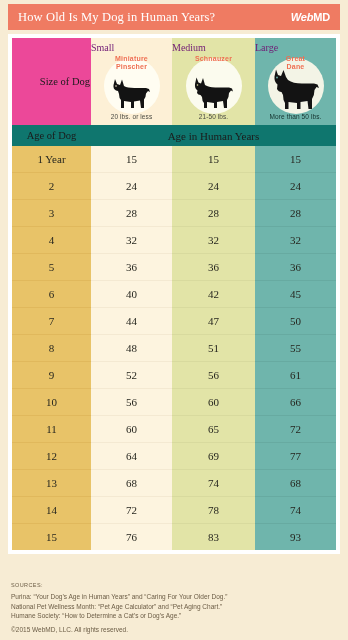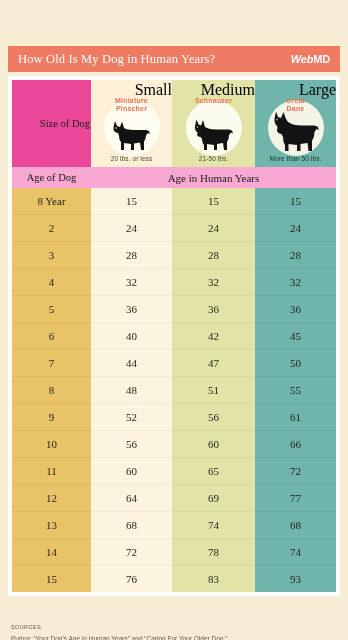--- a/index.html
+++ b/index.html
@@ -2,21 +2,21 @@
 <html><head>
 <meta charset="utf-8">
 <style>
   html,body{margin:0;padding:0;}
   body{
     width:348px;height:640px;overflow:hidden;
     background:#f7ecd4;
     font-family:"Liberation Serif", serif;
     -webkit-font-smoothing:antialiased;
   }
-  .page{position:relative;width:348px;height:516px;box-sizing:border-box;margin-top:42px;}
+  .page{position:relative;width:348px;height:516px;box-sizing:border-box;}
 
   
   .header{
     position:absolute;left:8px;top:4px;width:332px;height:26px;
     background:#ef7b62;
     display:flex;align-items:center;justify-content:space-between;
     padding:0 10px;box-sizing:border-box;
   }
   .header-title{
     color:#ffffff;font-size:12.5px;letter-spacing:.15px;white-space:nowrap;
@@ -53,43 +53,43 @@
 
   .circle{
     position:absolute;left:50%;top:20px;width:56px;height:56px;
     margin-left:-28px;border-radius:50%;background:#fdfdf7;
   }
   .sz-small .circle{background:#fffdf2;}
   .sz-medium .circle{background:#fbfbee;}
   .sz-large .circle{background:#f3f4e6;}
 
   .sz-title{
-    position:relative;z-index:3;text-align:right;
-    font-size:16px;color:#000000;padding-top:2px;line-height:15px;
+    position:relative;z-index:3;text-align:left;
+    font-size:10px;color:#701a75;padding-top:2px;line-height:15px;
   }
   .sz-breed{
     position:relative;z-index:3;text-align:center;
     font-family:"Liberation Sans",sans-serif;
     font-weight:bold;font-size:7px;line-height:8px;
     color:#ef6f52;letter-spacing:.2px;
   }
   .sz-weight{
     position:absolute;z-index:3;left:0;right:0;bottom:5px;text-align:center;
     font-family:"Liberation Sans",sans-serif;
     font-size:6.5px;color:#4a4a42;letter-spacing:.1px;
   }
   .sz-large .sz-weight{color:#14332f;}
   .dog{
     position:absolute;z-index:2;left:50%;bottom:14px;
     transform:translateX(-50%);
   }
 
   
   .sub td{
-    background:#f9a8d4;color:#1b1b1b;font-size:10.5px;
+    background:#0f766e;color:#1b1b1b;font-size:10.5px;
     text-align:center;height:21px;padding:0;
   }
   .sub .ahy{font-size:11px;}
 
   
   .row td{
     height:26px;padding:0;text-align:center;
     font-size:11px;color:#26261f;
   }
   .d-age{background:#e8c368;}
@@ -177,21 +177,21 @@
         </tr>
 
         <tr class="sub">
           <td>Age of Dog</td>
           <td class="ahy" colspan="3">Age in Human Years</td>
         </tr>
 
         </tbody>
         <tbody id="data-rows">
           <tr class="row">
-            <td class="d-age">8 Year</td>
+            <td class="d-age">1 Year</td>
             <td class="d-sm">15</td>
             <td class="d-md">15</td>
             <td class="d-lg">15</td>
           </tr>
           <tr class="row">
             <td class="d-age">2</td>
             <td class="d-sm">24</td>
             <td class="d-md">24</td>
             <td class="d-lg">24</td>
           </tr>

